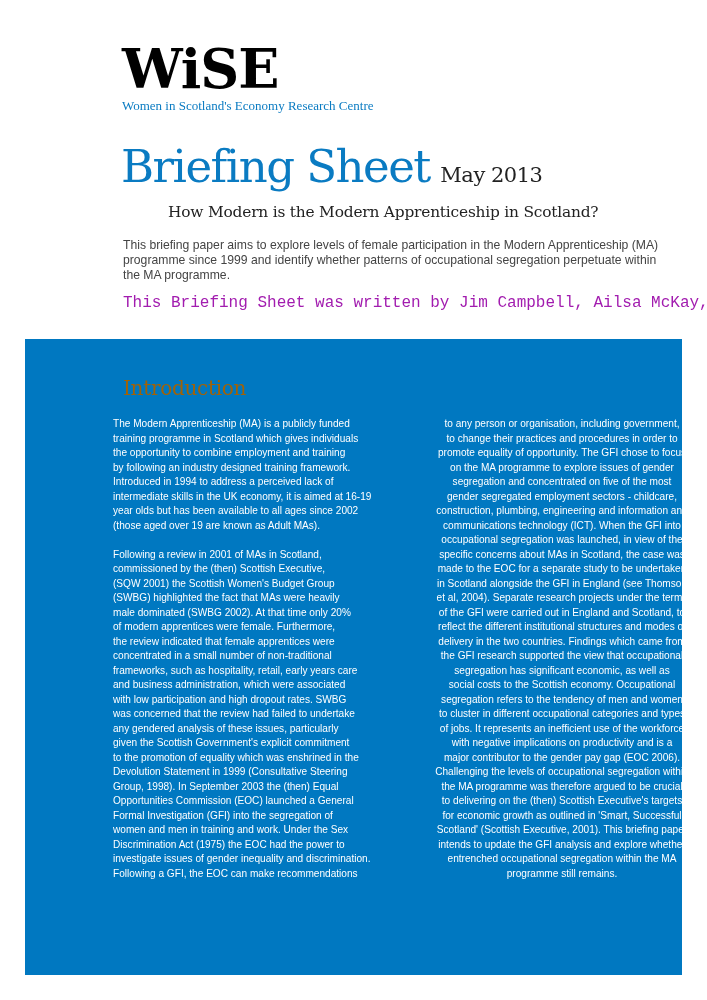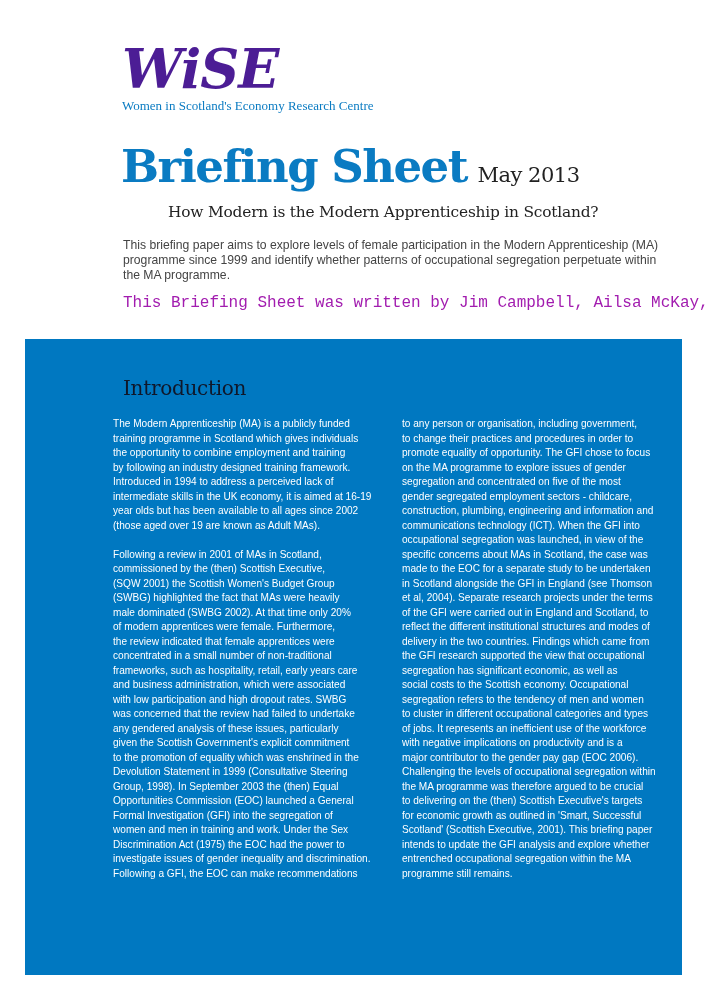--- a/index.html
+++ b/index.html
@@ -2,32 +2,31 @@
 <html><head>
   <meta charset="utf-8">
   <style>
     html, body { margin: 0; padding: 0; }
     body {
       width: 707px; height: 1000px; background: #ffffff; position: relative; overflow: hidden;
       font-family: "Liberation Sans", sans-serif;
     }
     .logo { position: absolute; left: 122px; top: 42px; }
     .logo-mark {
-      font-family: "DejaVu Serif", serif; font-weight: bold; color: #4c1d95;
-      font-size: 54px; line-height: 54px; letter-spacing: -1px; font-style: italic;
+      font-family: "DejaVu Serif", serif; font-weight: bold; color: #000000;
+      font-size: 54px; line-height: 54px; letter-spacing: -1px;
     }
     .logo-sub {
       font-family: "Liberation Serif", serif; color: #0a7bc2; font-size: 13px;
       margin-top: 2px; letter-spacing: 0px;
     }
     .title-row { position: absolute; left: 121px; top: 142px; white-space: nowrap; }
     .title {
       font-family: "DejaVu Serif", serif; color: #0a7bc2; font-size: 45px; line-height: 50px;
       letter-spacing: -1.5px;
-      font-weight: bold;
     }
     .date {
       font-family: "DejaVu Serif", serif; color: #222; font-size: 21px; margin-left: 6px;
       letter-spacing: -0.5px;
       margin-top: 7px;
     }
     .subtitle {
       position: absolute; left: 123px; top: 203px;
       font-family: "DejaVu Serif", serif; color: #222; font-size: 15.4px; letter-spacing: -0.2px;
       white-space: nowrap;
@@ -40,29 +39,29 @@
     .authors {
       position: absolute; left: 123px; top: 294px; width: 560px; white-space: nowrap;
       font-size: 16px; color: #a21caf; font-family: Liberation Mono, monospace;
     }
     .panel {
       position: absolute; left: 25px; top: 339px; width: 657px; height: 636px;
       background: #0078c1;
     }
     .section-title {
       position: absolute; left: 123px; top: 376px;
-      font-family: "DejaVu Serif", serif; color: #0f172a; font-size: 20px; letter-spacing: -0.3px;
+      font-family: "DejaVu Serif", serif; color: #a16207; font-size: 20px; letter-spacing: -0.3px;
     }
     .col {
       position: absolute; top: 417px; width: 278px; color: #ffffff;
       font-size: 10.1px; line-height: 14.5px;
     }
     .col p { margin: 0 0 14.5px 0; white-space: pre-line; }
     .col-left { left: 113px; }
-    .col-right { left: 402px; }
+    .col-right { left: 423px; text-align: center; }
   </style>
 </head>
 <body>
 
 <div class="logo">
   <div class="logo-mark">WiSE</div>
   <div class="logo-sub">Women in Scotland's Economy Research Centre</div>
 </div>
 
 <div class="title-row">

